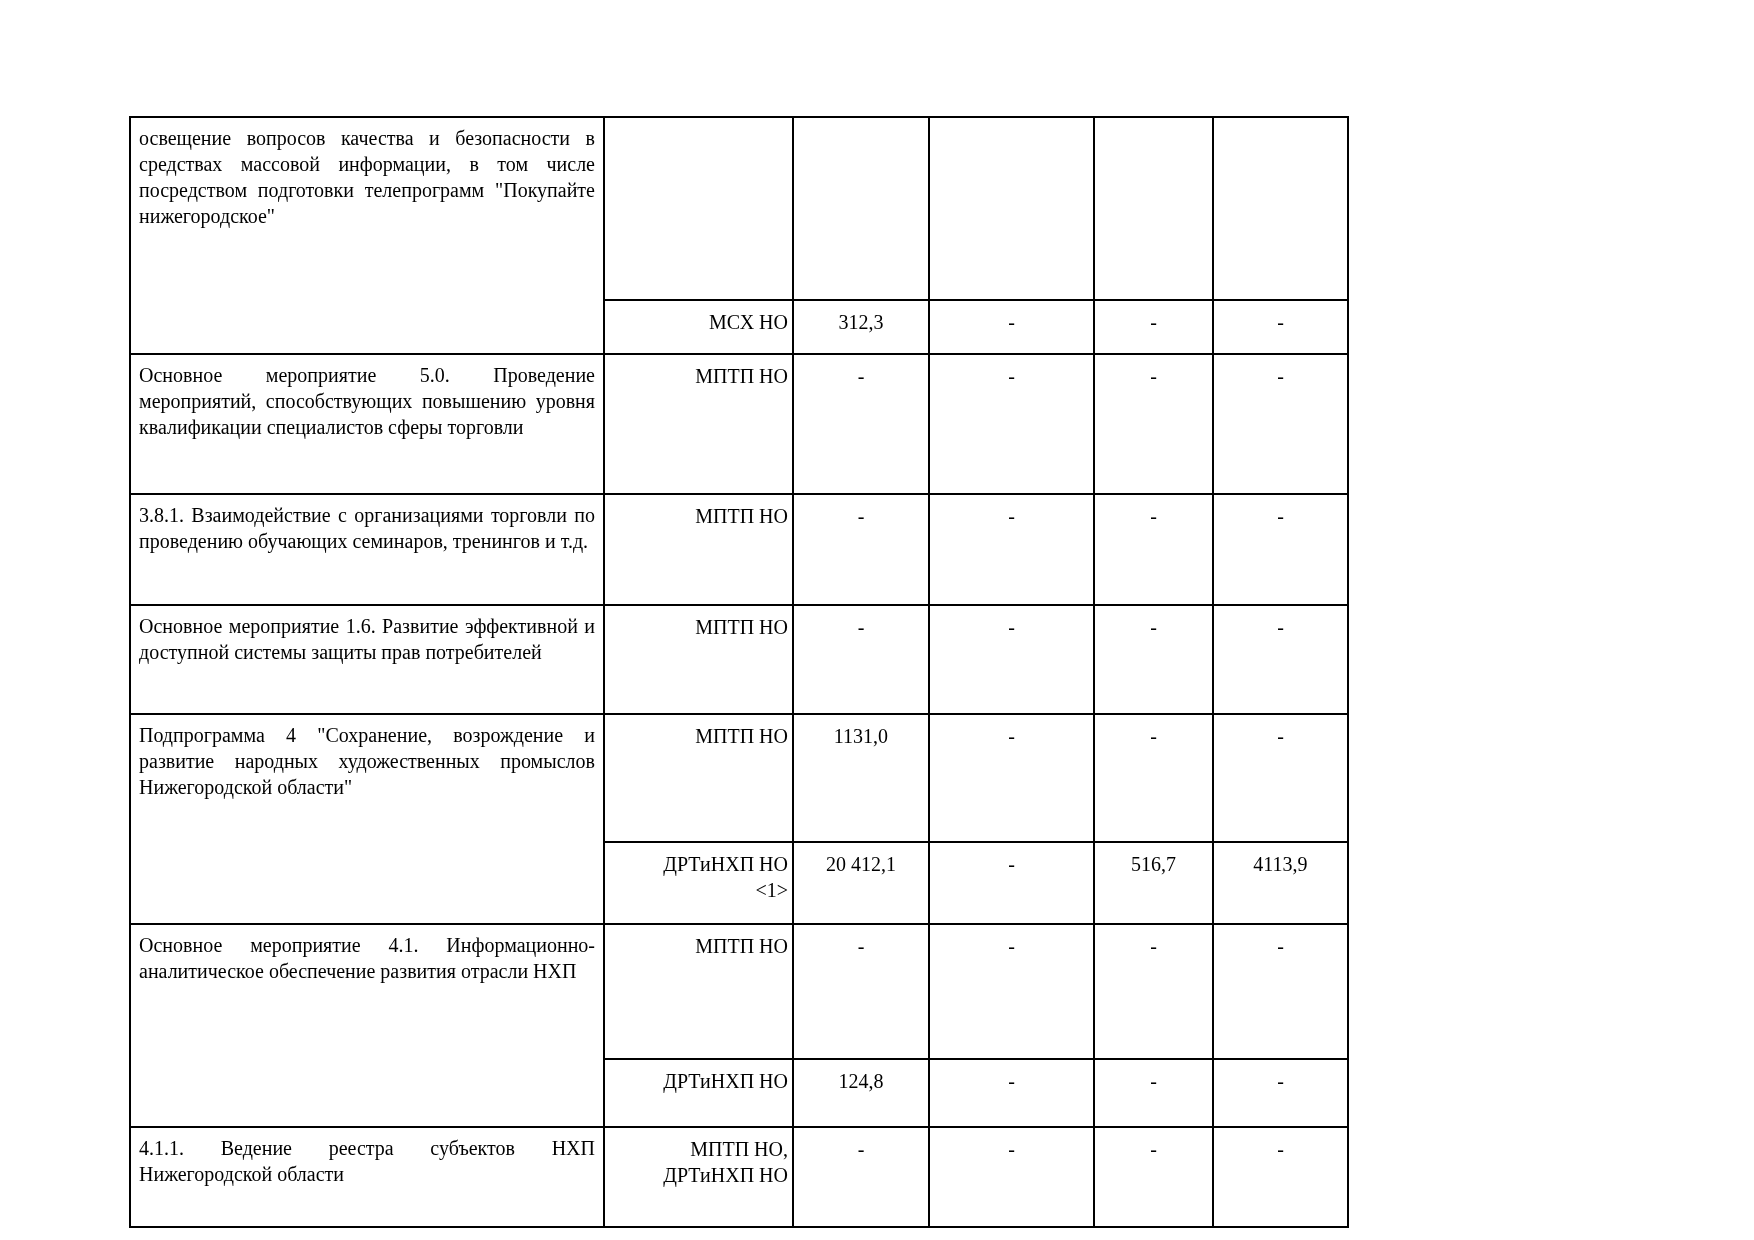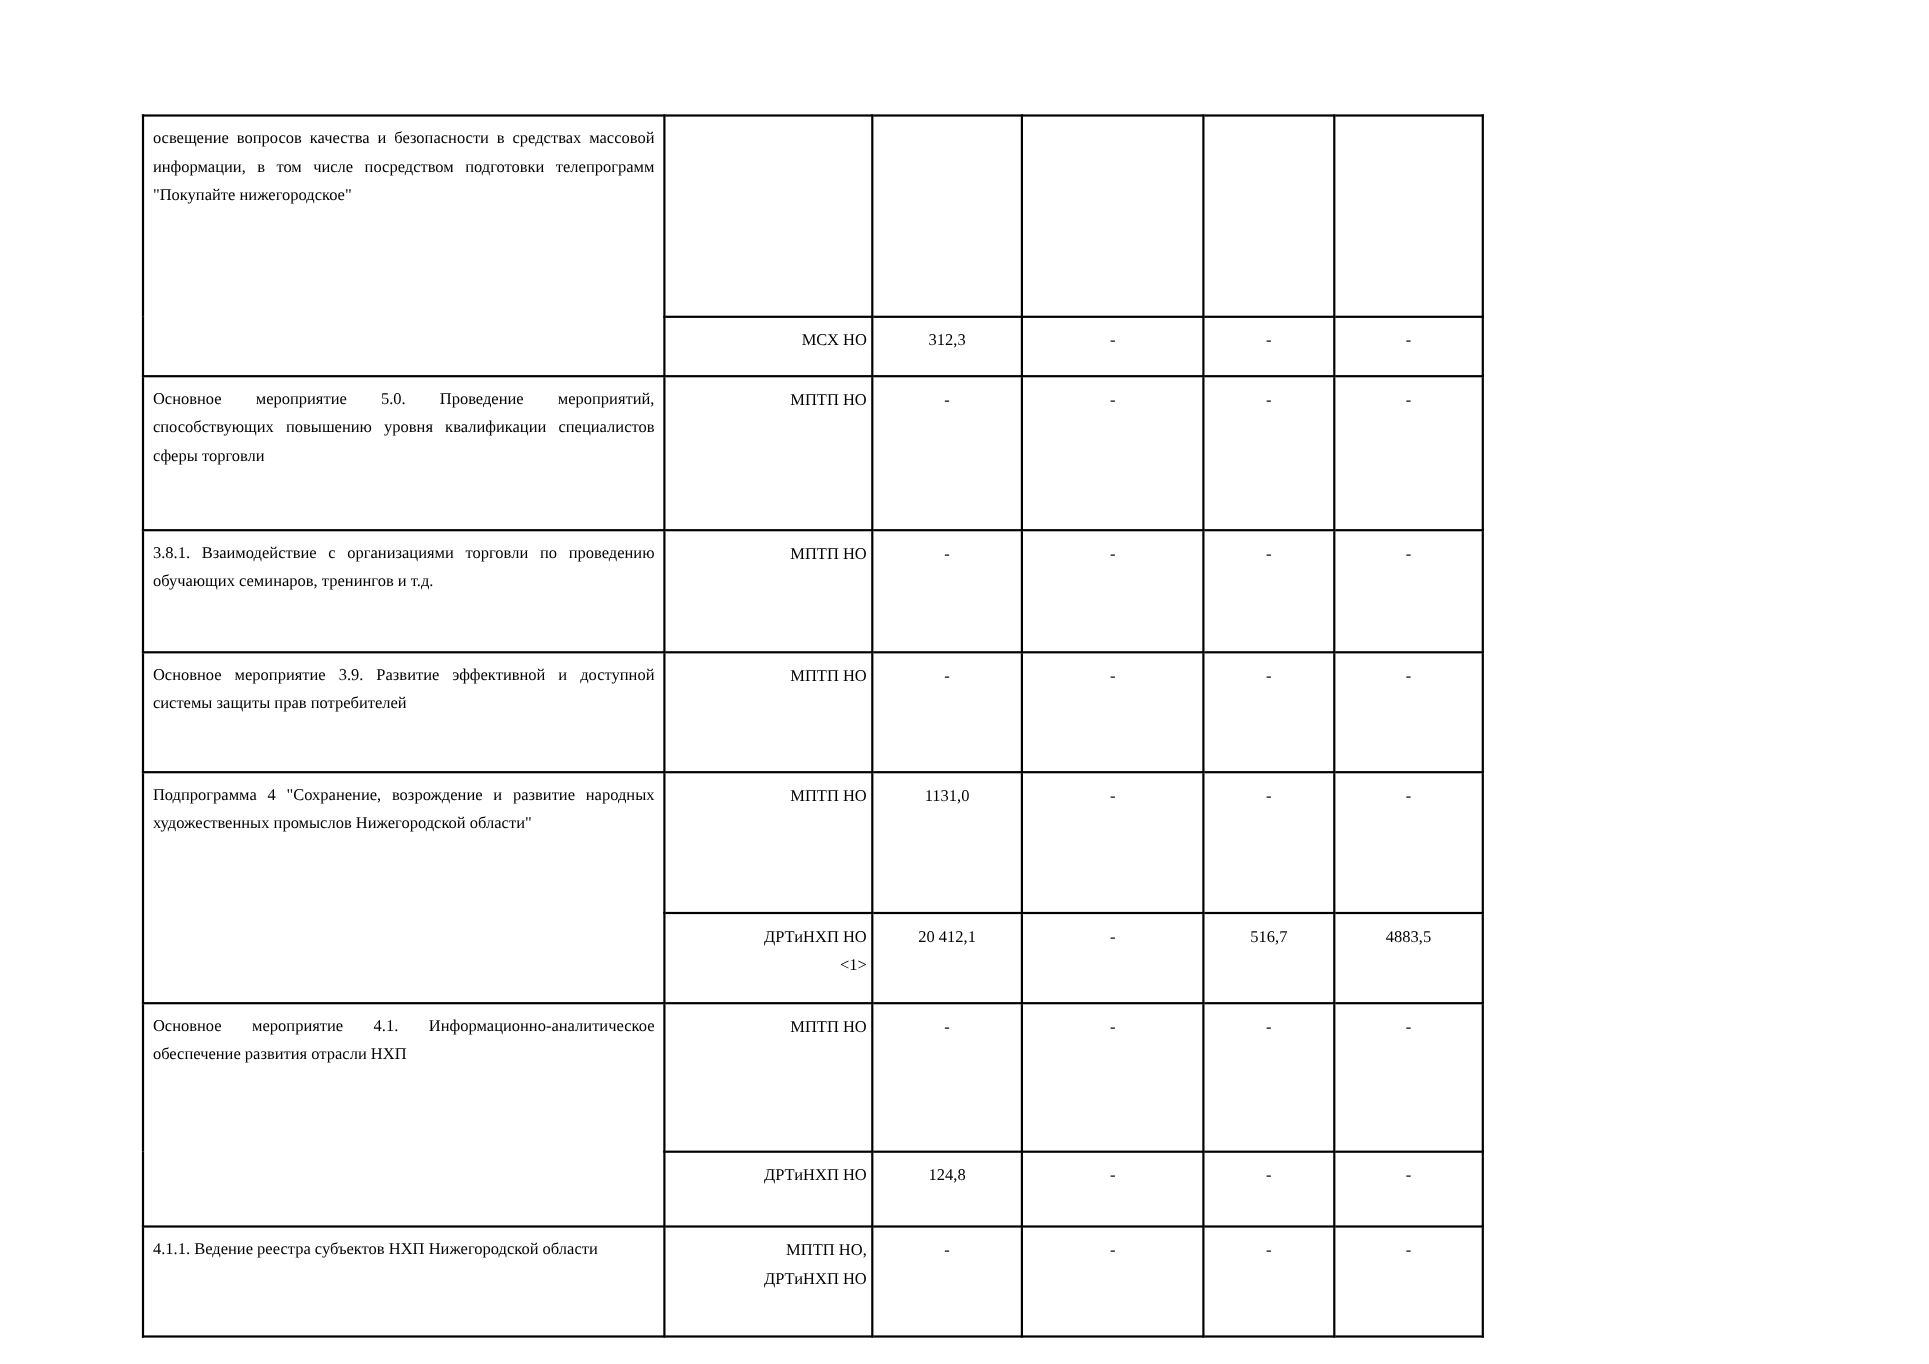--- a/index.html
+++ b/index.html
@@ -11,25 +11,25 @@
     position: relative;
     width: 1754px;
     height: 1240px;
     background: #ffffff;
     font-family: "Liberation Serif", "DejaVu Serif", serif;
     color: #000000;
   }
   table.doc-table {
     position: absolute;
     left: 129px;
-    top: 104px;
+    top: 116px;
     width: 1218px;
     border-collapse: collapse;
     table-layout: fixed;
-    font-size: 15px;
+    font-size: 20px;
     line-height: 26px;
   }
   table.doc-table td {
     border: 2px solid #000000;
     vertical-align: top;
     overflow: hidden;
   }
   td.desc {
     text-align: justify;
     padding: 7px 8px 4px 8px;
@@ -87,21 +87,21 @@
       <tr style="height:111px">
         <td class="desc">3.8.1. Взаимодействие с организациями торговли по проведению обучающих семинаров, тренингов и т.д.</td>
         <td class="org">МПТП НО</td>
         <td class="val">-</td>
         <td class="val">-</td>
         <td class="val">-</td>
         <td class="val">-</td>
       </tr>
 
       <tr style="height:109px">
-        <td class="desc">Основное мероприятие 3.9. Развитие эффективной и доступной системы защиты прав потребителей</td>
+        <td class="desc">Основное мероприятие 1.6. Развитие эффективной и доступной системы защиты прав потребителей</td>
         <td class="org">МПТП НО</td>
         <td class="val">-</td>
         <td class="val">-</td>
         <td class="val">-</td>
         <td class="val">-</td>
       </tr>
 
       <tr style="height:128px">
         <td class="desc" rowspan="2">Подпрограмма 4 "Сохранение, возрождение и развитие народных художественных промыслов Нижегородской области"</td>
         <td class="org">МПТП НО</td>
@@ -109,21 +109,21 @@
         <td class="val">-</td>
         <td class="val">-</td>
         <td class="val">-</td>
       </tr>
       <tr style="height:82px">
         <td class="org">ДРТиНХП НО
 &lt;1&gt;</td>
         <td class="val">20 412,1</td>
         <td class="val">-</td>
         <td class="val">516,7</td>
-        <td class="val">4883,5</td>
+        <td class="val">4113,9</td>
       </tr>
 
       <tr style="height:135px">
         <td class="desc" rowspan="2">Основное мероприятие 4.1. Информационно-аналитическое обеспечение развития отрасли НХП</td>
         <td class="org">МПТП НО</td>
         <td class="val">-</td>
         <td class="val">-</td>
         <td class="val">-</td>
         <td class="val">-</td>
       </tr>

